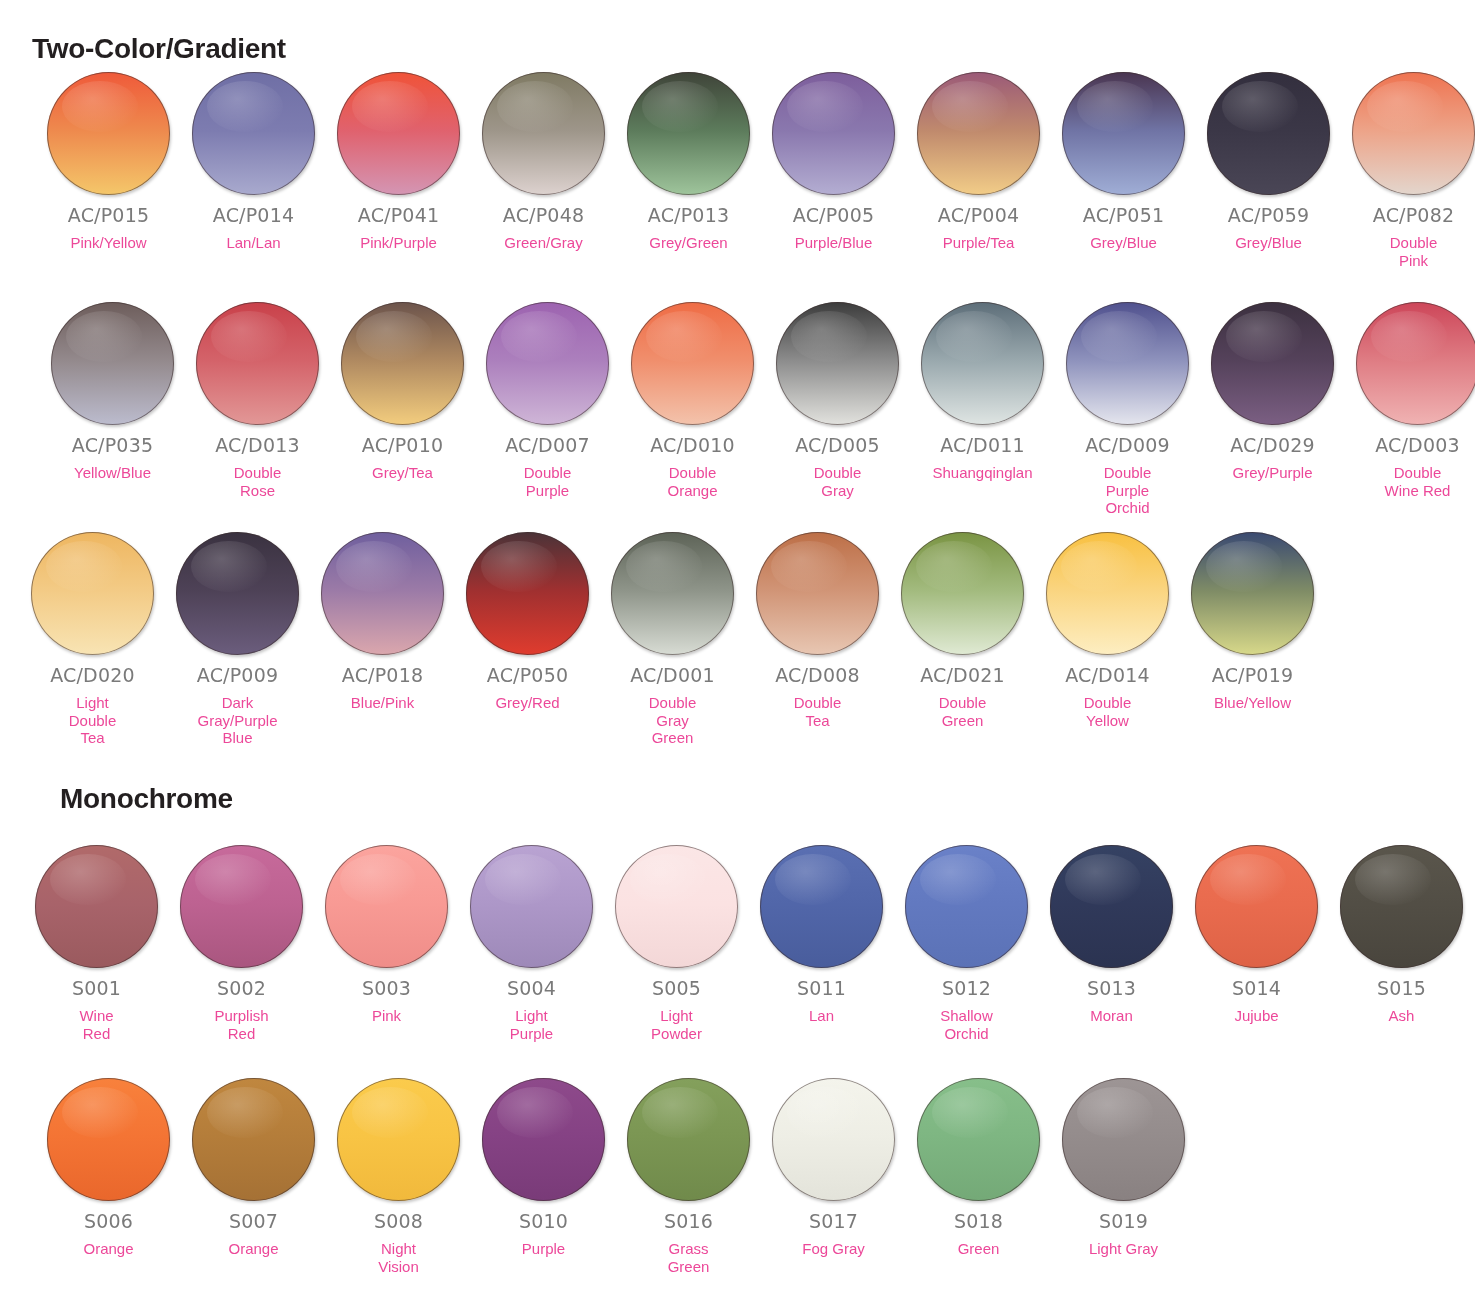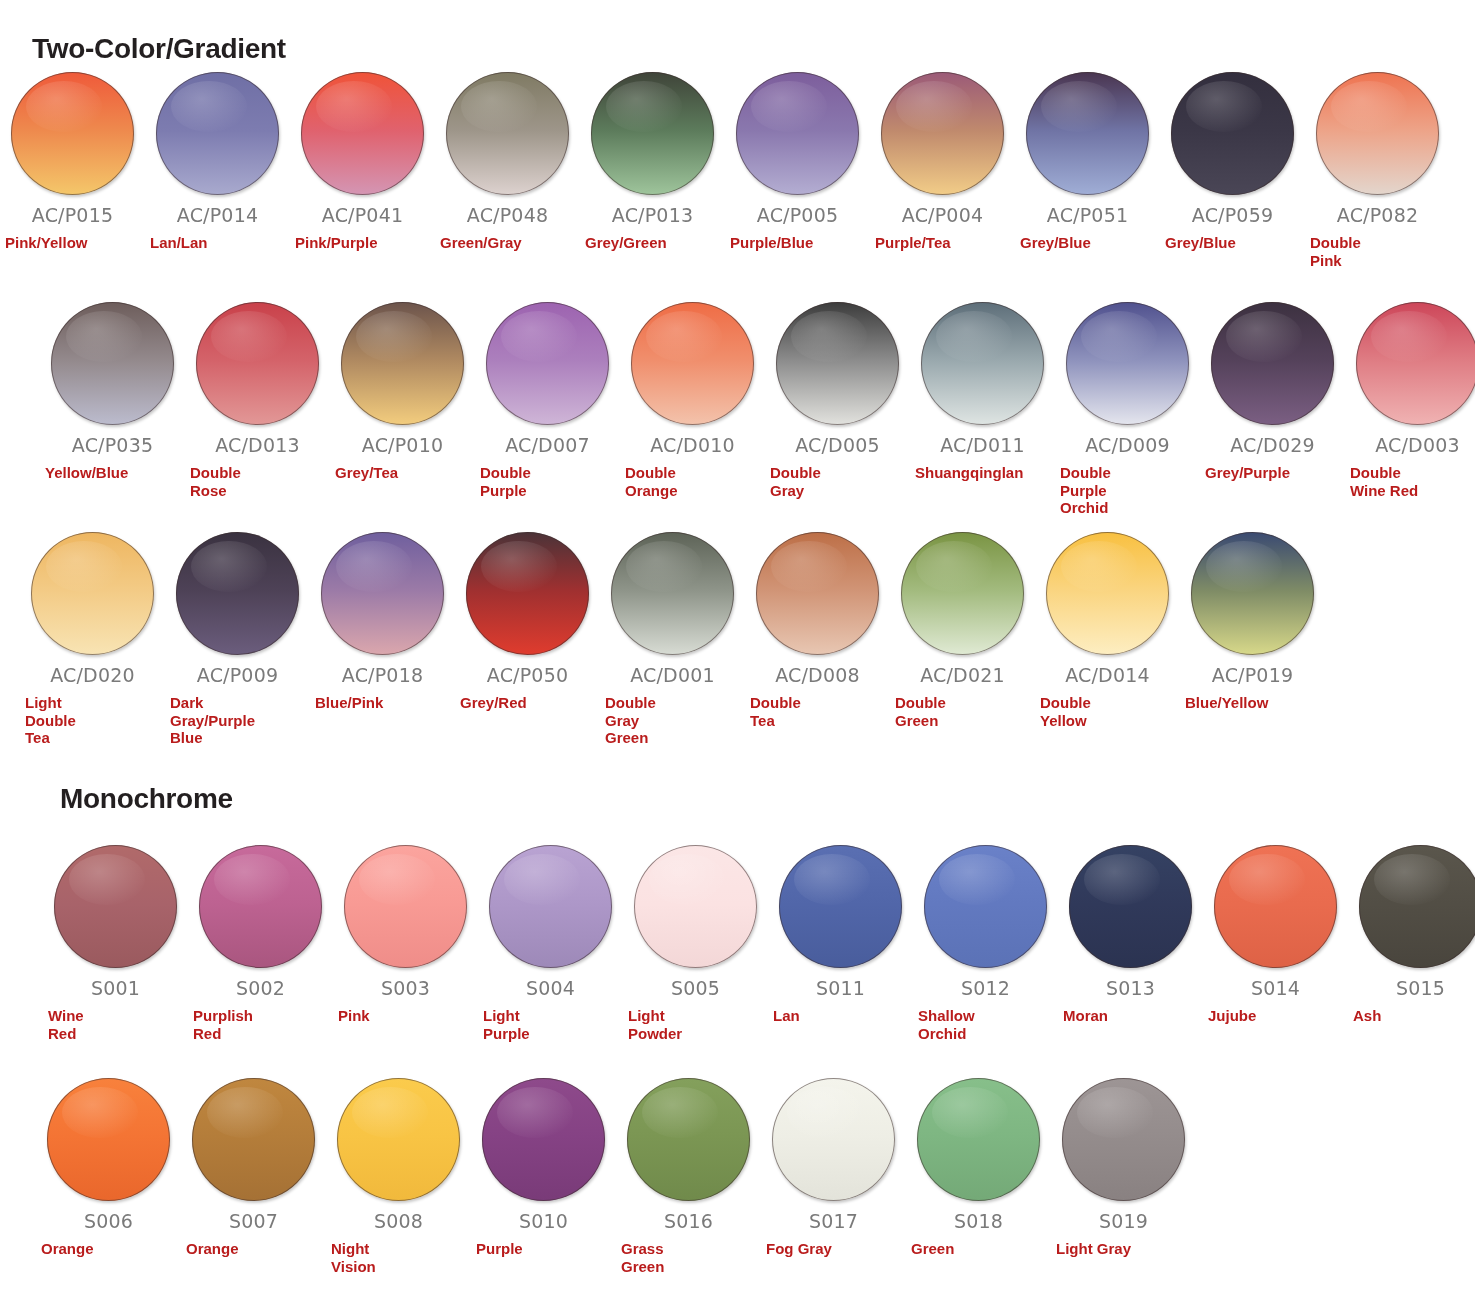--- a/index.html
+++ b/index.html
@@ -83,43 +83,43 @@
   .code {
     font-size: 19px;
     color: #7a7a7a;
     margin-top: 9px;
     letter-spacing: 0.2px;
     white-space: nowrap;
     font-family: "DejaVu Sans", sans-serif;
   }
   .name {
     font-size: 15px;
-    font-weight: bold;
-    color: #b91c1c;
+    font-weight: normal;
+    color: #ec4899;
     margin-top: 8px;
     line-height: 1.18;
-    text-align: left;
+    text-align: center;
     width: 135px;
   }
   
   #row-g1 { position: absolute; left: 0; top: 72px; }
   #row-g2 { position: absolute; left: 0; top: 302px; }
   #row-g3 { position: absolute; left: 0; top: 532px; }
   #row-m1 { position: absolute; left: 0; top: 845px; }
   #row-m2 { position: absolute; left: 0; top: 1078px; }
 </style>
 </head>
 <body>
 
 <div class="page">
 
   <h2 class="section-title" id="title-gradient">Two-Color/Gradient</h2>
 
   <div class="rows" id="row-g1">
-      <div class="swatch-row" style="">
+      <div class="swatch-row" style="padding-left: 36px;">
         <div class="swatch">
           <div class="disc" style="background: linear-gradient(rgb(239, 90, 58) 0%, rgb(238, 138, 78) 48%, rgb(244, 199, 106) 100%);">
             <div class="gloss"></div>
           </div>
           <div class="code">AC/P015</div>
           <div class="name">Pink/Yellow</div>
         </div>
         <div class="swatch">
           <div class="disc" style="background: linear-gradient(rgb(111, 111, 165) 0%, rgb(125, 124, 176) 48%, rgb(169, 170, 206) 100%);">
             <div class="gloss"></div>
@@ -323,21 +323,21 @@
           </div>
           <div class="code">AC/P019</div>
           <div class="name">Blue/Yellow</div>
         </div>
       </div>
     </div>
 
   <h2 class="section-title" id="title-mono">Monochrome</h2>
 
   <div class="rows" id="row-m1">
-      <div class="swatch-row" style="padding-left: 43px;">
+      <div class="swatch-row" style="padding-left: 24px;">
         <div class="swatch">
           <div class="disc" style="background: linear-gradient(rgb(177, 106, 106) 0%, rgb(168, 99, 106) 48%, rgb(154, 90, 94) 100%);">
             <div class="gloss"></div>
           </div>
           <div class="code">S001</div>
           <div class="name">Wine<br>Red</div>
         </div>
         <div class="swatch">
           <div class="disc" style="background: linear-gradient(rgb(199, 106, 155) 0%, rgb(189, 98, 145) 48%, rgb(169, 86, 127) 100%);">
             <div class="gloss"></div>

